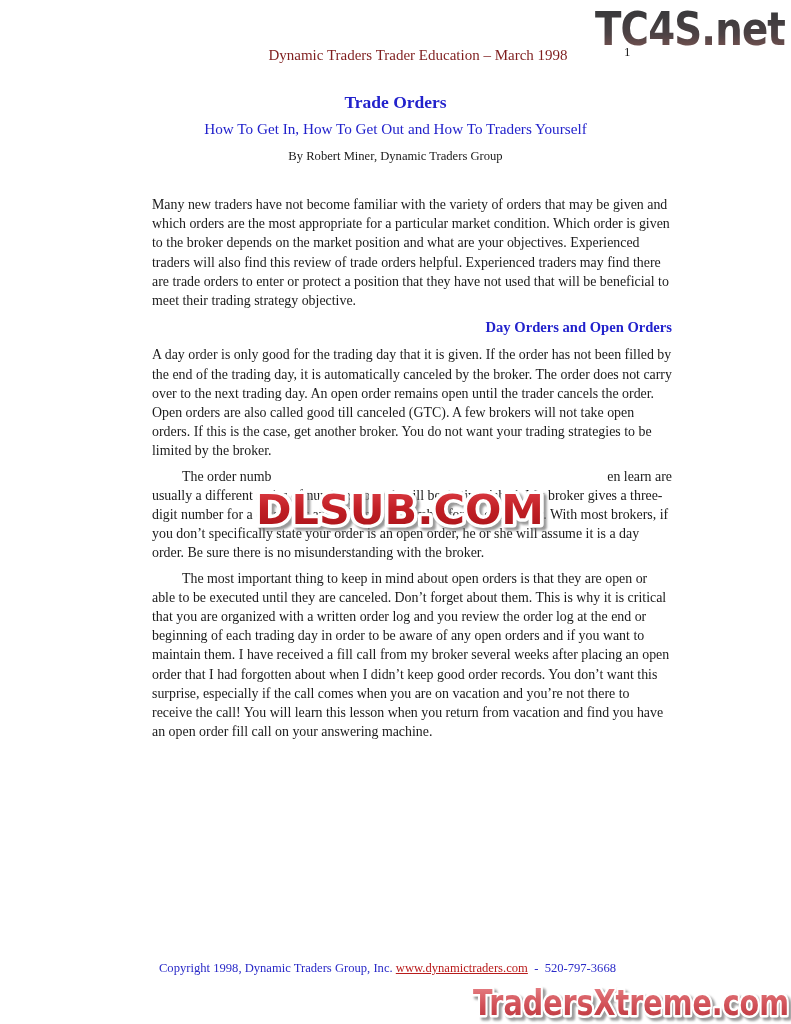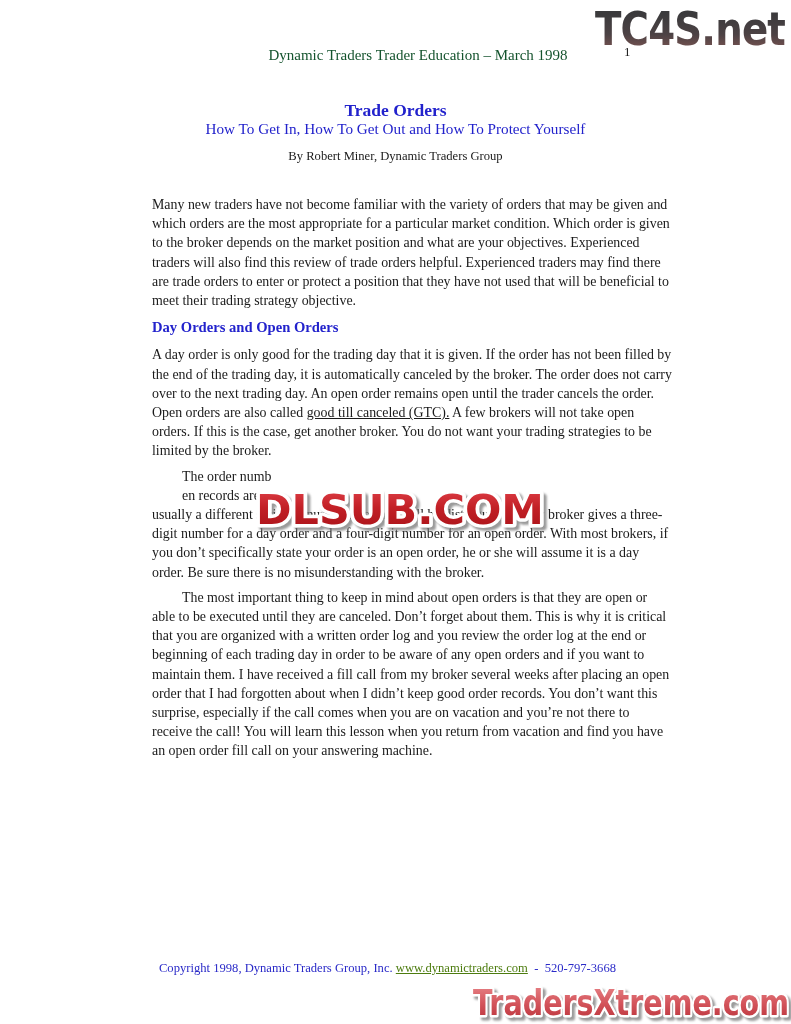--- a/index.html
+++ b/index.html
@@ -16,64 +16,65 @@
   .tc4s{position:absolute;top:2px;left:590px;width:200px;height:56px;}
   .tc4s text{
     font-family:"DejaVu Sans", sans-serif;
     font-weight:bold;
     font-size:46px;
     letter-spacing:-1px;
   }
   .header-line{
     position:absolute;top:47px;left:138px;width:560px;
     text-align:center;
-    color:#14532d;font-size:15px;
+    color:#7f1d1d;font-size:15px;
   }
   .page-number{
     position:absolute;top:44px;left:624px;
     font-size:13px;color:#222;
   }
   .title-block{position:absolute;left:0;right:0;text-align:center;}
-  .doc-title{top:92px;font-size:17.5px;font-weight:bold;color:#2222cc;margin-top:8px;}
+  .doc-title{top:92px;font-size:17.5px;font-weight:bold;color:#2222cc;}
   .doc-subtitle{top:120px;font-size:15.2px;color:#2222cc;}
   .byline{top:149px;font-size:12.6px;color:#1a1a1a;}
   .body-col{
     position:absolute;top:195px;left:152px;width:520px;
     font-size:13.9px;line-height:19.2px;text-align:left;
   }
   .body-col p{margin:0 0 6px 0;}
   .sec-heading{
     color:#2222cc;font-weight:bold;font-size:14.6px;
     margin:8px 0 8px 0;
+    text-align:right;
   }
-  .u{text-decoration:underline;}
+  .u{}
   .indent{text-indent:30px;}
   .split-line{
     display:flex;justify-content:space-between;
-    padding-left:30px;white-space:nowrap;flex-direction:column;
+    padding-left:30px;white-space:nowrap;
   }
   
   .dlsub{position:absolute;top:483px;left:246px;width:308px;height:54px;}
   .dlsub text{
     font-family:"DejaVu Sans", sans-serif;font-weight:bold;font-size:40px;
     paint-order:stroke;stroke:#ffffff;stroke-width:7px;stroke-linejoin:round;
   }
   .dlsub{filter:drop-shadow(3px 3px 1px rgba(120,120,120,0.75));}
   
   .txtreme{position:absolute;top:980px;left:466px;width:330px;height:46px;}
   .txtreme text{
     font-family:"DejaVu Sans", sans-serif;font-weight:bold;font-size:35px;
     paint-order:stroke;stroke:#ffffff;stroke-width:5px;stroke-linejoin:round;
   }
   .txtreme{filter:drop-shadow(3px 3px 1px rgba(130,130,130,0.8));}
   .footer{
     position:absolute;top:961px;left:0;width:775px;
     text-align:center;font-size:12.6px;color:#2a2ac8;
   }
-  .footer a{color:#4d7c0f;text-decoration:underline;cursor:pointer;}
+  .footer a{color:#b91c1c;text-decoration:underline;cursor:pointer;}
 </style>
 </head>
 <body>
 
 <div class="page">
 
   <svg class="tc4s" viewBox="0 0 200 56">
     <defs>
       <linearGradient id="g-tc4s" x1="0" y1="0" x2="0" y2="1">
         <stop offset="0.2" stop-color="#3a3a3c"></stop>
@@ -81,34 +82,34 @@
         <stop offset="1" stop-color="#8a5a56"></stop>
       </linearGradient>
     </defs>
     <text x="100" y="43" text-anchor="middle" textLength="190" lengthAdjust="spacingAndGlyphs" fill="url(#g-tc4s)">TC4S.net</text>
   </svg>
 
   <div class="header-line">Dynamic Traders Trader Education – March 1998</div>
   <div class="page-number">1</div>
 
   <div class="title-block doc-title">Trade Orders</div>
-  <div class="title-block doc-subtitle">How To Get In, How To Get Out and How To Protect Yourself</div>
+  <div class="title-block doc-subtitle">How To Get In, How To Get Out and How To Traders Yourself</div>
   <div class="title-block byline">By Robert Miner, Dynamic Traders Group</div>
 
   <div class="body-col">
 
     <p>Many new traders have not become familiar with the variety of orders that may be given and which orders are the most appropriate for a particular market condition. Which order is given to the broker depends on the market position and what are your objectives. Experienced traders will also find this review of trade orders helpful. Experienced traders may find there are trade orders to enter or protect a position that they have not used that will be beneficial to meet their trading strategy objective.</p>
 
     <div class="sec-heading">Day Orders and Open Orders</div>
 
     <p><span>A day order is only good for the trading day that it is given. If the order has not been filled by the end of the trading day, it is automatically canceled by the broker. The order does not carry over to the next trading day. An open order remains open until the trader cancels the order. Open orders are also called </span><span class="u">good till canceled (GTC).</span><span> A few brokers will not take open orders. If this is the case, get another broker. You do not want your trading strategies to be limited by the broker.</span></p>
 
     <div class="split-line">
       <span>The order numb</span>
-      <span>en records are</span>
+      <span>en learn are</span>
     </div>
     <p>usually a different series of numbers so each will be distinguished. My broker gives a three-digit number for a day order and a four-digit number for an open order. With most brokers, if you don’t specifically state your order is an open order, he or she will assume it is a day order. Be sure there is no misunderstanding with the broker.</p>
 
     <p class="indent">The most important thing to keep in mind about open orders is that they are open or able to be executed until they are canceled. Don’t forget about them. This is why it is critical that you are organized with a written order log and you review the order log at the end or beginning of each trading day in order to be aware of any open orders and if you want to maintain them. I have received a fill call from my broker several weeks after placing an open order that I had forgotten about when I didn’t keep good order records. You don’t want this surprise, especially if the call comes when you are on vacation and you’re not there to receive the call! You will learn this lesson when you return from vacation and find you have an open order fill call on your answering machine.</p>
 
 
   </div>
 
   <svg class="dlsub" viewBox="0 0 308 54">
     <defs>

